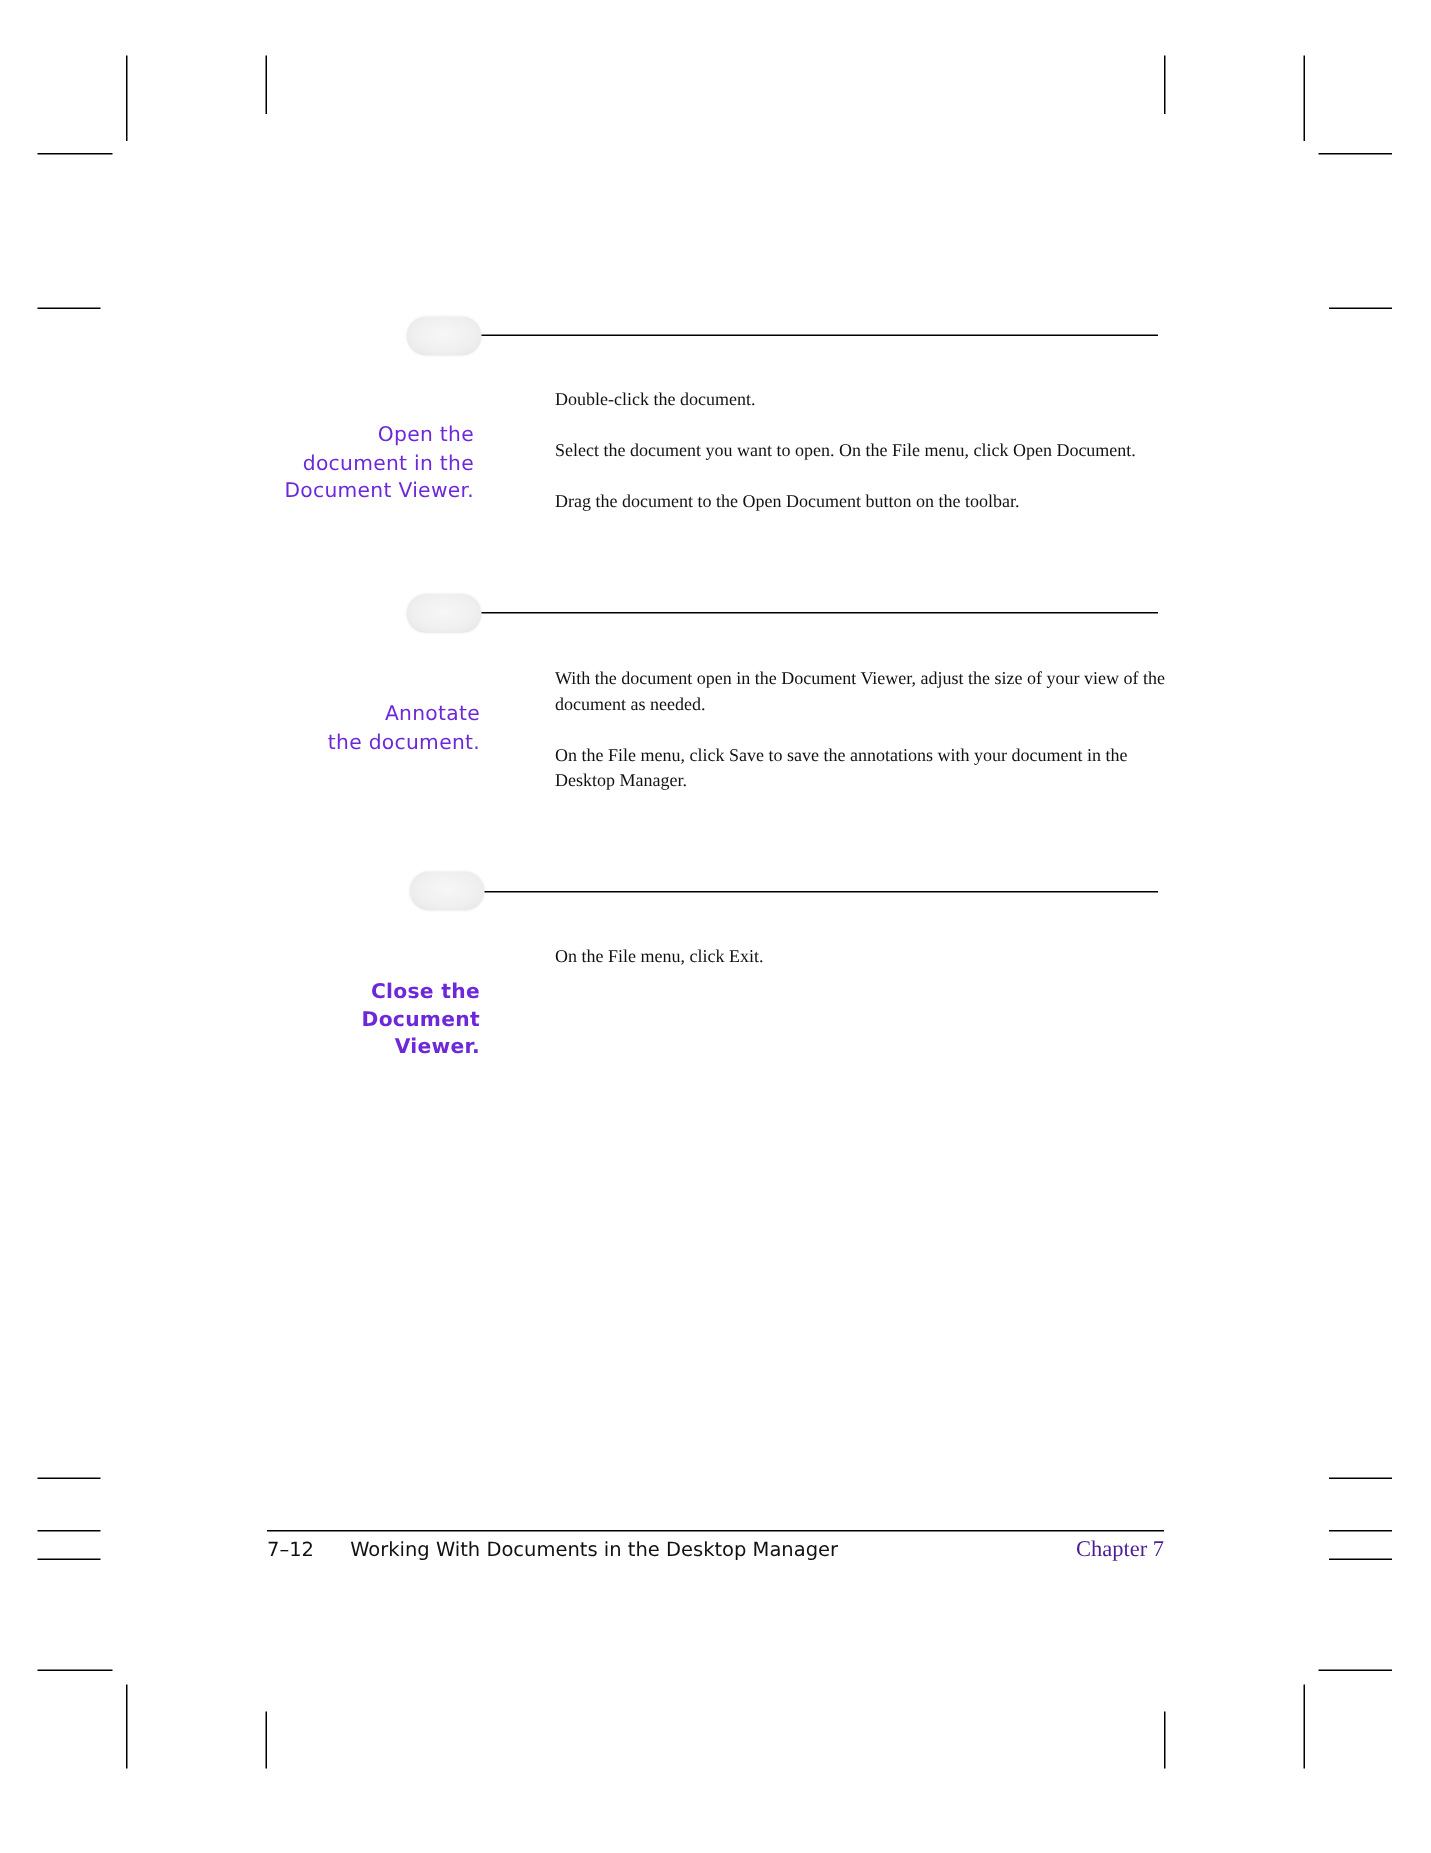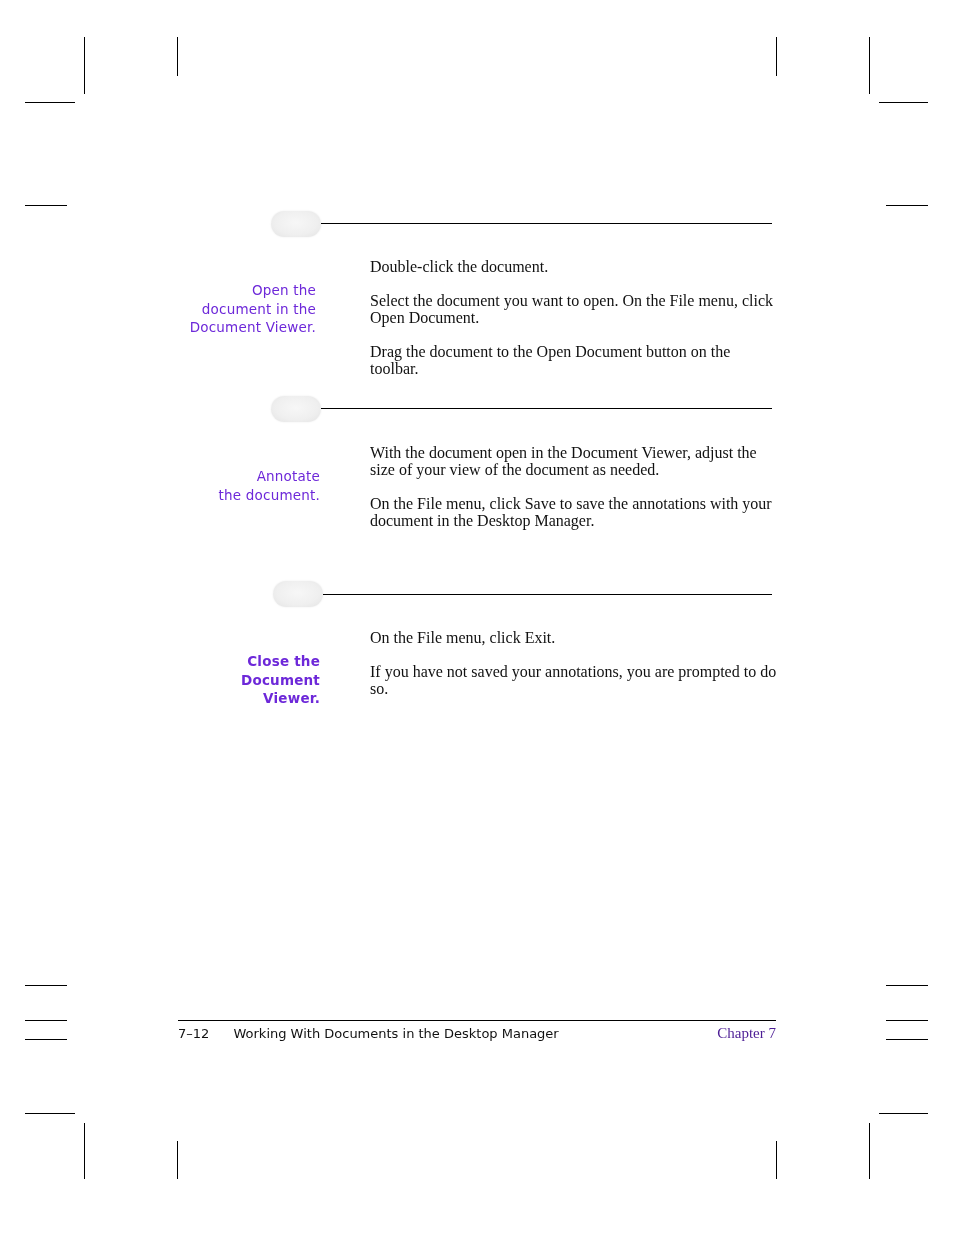--- a/index.html
+++ b/index.html
@@ -45,21 +45,21 @@
       line-height: 18.5px;
       letter-spacing: 0.2px;
       margin-top: 20px;
     }
     .side-label span { display: block; }
     .body-text {
       position: absolute;
       left: 370px;
       width: 410px;
       font-family: "Liberation Serif", serif;
-      font-size: 16px;
+      font-size: 12px;
       line-height: 17px;
       color: #111;
     }
     .body-text p {
       margin: 0 0 17px 0;
     }
     .footer-rule {
       position: absolute;
       left: 178px;
       top: 1020px;
@@ -141,21 +141,20 @@
 <div>
   <div class="pill" style="left:273px; top:581px;"></div>
   <div class="rule" style="left:323px; top:594px; width:449px;"></div>
   <div class="side-label" style="right:634px; top:632px;font-weight:bold;">
     <span>Close the</span>
     <span>Document</span>
     <span>Viewer.</span>
   </div>
   <div class="body-text" style="top:629px;">
     <p>On the File menu, click Exit.</p>
-    <p>If you have not saved your annotations, you are prompted to do so.</p>
   </div>
 </div>
 
 <div class="footer-rule"></div>
 <div class="footer-left">
   <span class="page-num">7–12</span>
   <span>Working With Documents in the Desktop Manager</span>
 </div>
 <div class="footer-right">Chapter 7</div>
 

